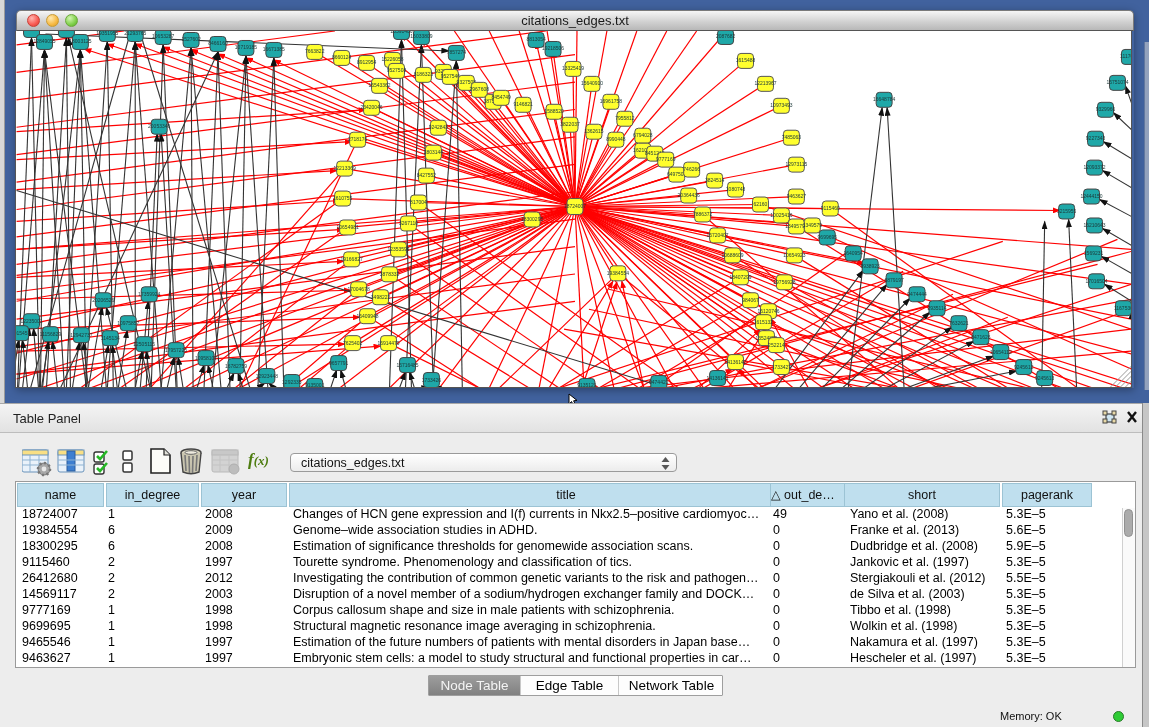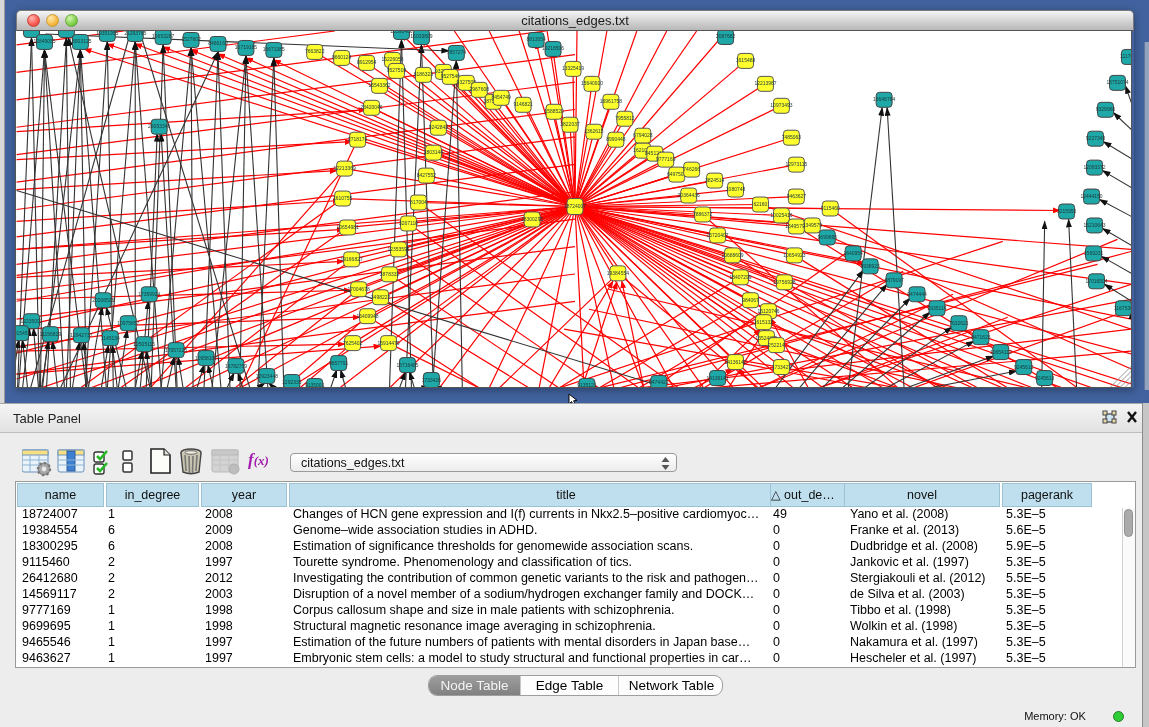--- a/index.html
+++ b/index.html
@@ -23,27 +23,27 @@
 #tphead span{position:absolute;left:13px;top:7px;font-size:13px;color:#222}
 #tbl{left:15px;top:481px;width:1121px;height:187px;background:#fff;border:1px solid #9a9a9a}
 .hcell{position:absolute;top:483px;height:24px;background:#bfdfee;border:1px solid #9cc3d4;
  font-size:12.5px;color:#111;text-align:center;line-height:22px}
 .row{position:absolute;left:0;width:1120px;height:16px;font-size:12.5px;color:#000}
 .row span{position:absolute;top:0;white-space:nowrap}
 
 #sbtrack{left:1122px;top:508px;width:13px;height:159px;background:#fafafa;border-left:1px solid #d0d0d0}
 #sbthumb{left:1124px;top:509px;width:9px;height:28px;background:#ababab;border-radius:5px;border:1px solid #909090}
 
-#tabs{left:428px;top:675px;width:295px;height:21px;border:1px solid #9e9e9e;border-radius:9px;
+#tabs{left:428px;top:675px;width:295px;height:21px;border:1px solid #9e9e9e;border-radius:1px;
  background:#fdfdfd;overflow:hidden}
 #tabs div{position:absolute;top:0;height:21px;font-size:13.5px;line-height:20px;text-align:center}
 #seg1{left:0;width:91px;background:linear-gradient(#9d9d9d,#7e7e7e);color:#f4f4f4}
 #seg2{left:91px;width:98px;color:#000;border-left:1px solid #c8c8c8}
 #seg3{left:189px;width:106px;color:#000;border-left:1px solid #c8c8c8}
-#mem{left:1000px;top:710px;width:110px;text-align:center;font-size:11px;color:#111}
+#mem{left:1000px;top:710px;width:110px;text-align:left;font-size:11px;color:#111}
 #memdot{left:1113px;top:711px;width:11px;height:11px;border-radius:50%;background:#2ecc35;border:1px solid #2a7a2a}
 #rgray{left:1142px;top:403px;width:7px;height:324px;background:#c6c6c6;border-left:1px solid #8a8a8a}
 .icon{position:absolute;top:448px}
 </style></head>
 <body>
 <div class="abs" id="desk"></div>
 <div class="abs" id="leftstrip"></div>
 <div class="abs" id="win"></div>
 <svg width="1117" height="357" viewBox="16 31 1117 357" style="position:absolute;left:15px;top:31px;background:#fff;border-left:1px solid #555;border-right:1px solid #555;border-bottom:1px solid #555">
 <defs>
@@ -723,37 +723,37 @@
  <ellipse cx="11" cy="4.5" rx="6" ry="1.8" fill="#efece0" stroke="#666"></ellipse>
  </g>
 
  <g transform="translate(190,0)" opacity="0.85">
  <rect x="0" y="2" width="26" height="22" rx="2" fill="#cfcfcf" stroke="#b0b0b0"></rect>
  <rect x="0" y="2" width="26" height="5" fill="#c2c2c2" stroke="#b0b0b0"></rect>
  <path d="M0,12 h26 M0,17 h26 M8,7 v17 M17,7 v17" stroke="#bdbdbd" stroke-width="1"></path>
  <circle cx="22" cy="21" r="5" fill="#b5b5b5" stroke="#a5a5a5"></circle>
  </g>
 </svg>
-<div class="abs" style="left:248px;top:450px;font-family:'Liberation Serif',serif;font-style:italic;font-weight:bold;font-size:17px;color:#a21caf">f<span style="font-size:13px">(x)</span></div>
+<div class="abs" style="left:248px;top:450px;font-family:'Liberation Serif',serif;font-style:italic;font-weight:bold;font-size:17px;color:#4d7c0f">f<span style="font-size:13px">(x)</span></div>
 
 <div class="abs" style="left:290px;top:453px;width:387px;height:19px;border:1px solid #9a9a9a;border-radius:4px;background:linear-gradient(#ffffff,#ececec);box-shadow:inset 0 1px 0 #fff">
  <span style="position:absolute;left:10px;top:2px;font-size:12.5px;color:#111">citations_edges.txt</span>
  <svg style="position:absolute;right:6px;top:2.5px" width="9" height="14">
       <path d="M4.5,0 L8.5,5 L0.5,5 Z" fill="#555"></path>
       <path d="M4.5,13 L8.5,8 L0.5,8 Z" fill="#555"></path>
     </svg>
 </div>
 
 <div class="abs" id="tbl"></div>
 <div class="hcell" style="left:17px;width:87px">name</div>
 <div class="hcell" style="left:106px;width:93px">in_degree</div>
 <div class="hcell" style="left:201px;width:86px">year</div>
 <div class="hcell" style="left:289px;width:554px">title</div>
 <div class="hcell" style="left:770px;width:88px;text-align:left;padding-left:0">△ out_de…</div>
-<div class="hcell" style="left:844px;width:156px">novel</div>
+<div class="hcell" style="left:844px;width:156px">short</div>
 <div class="hcell" style="left:1002px;width:90px">pagerank</div>
 <div class="row" style="top:507px">
 <span style="left:22px">18724007</span>
     <span style="left:108px">1</span>
     <span style="left:205px">2008</span>
 <span style="left:293px">Changes of HCN gene expression and I(f) currents in Nkx2.5–positive cardiomyoc…</span>
     <span style="left:773px">49</span>
     <span style="left:850px">Yano et al. (2008)</span>
 <span style="left:1006px">5.3E–5</span>
   </div>

